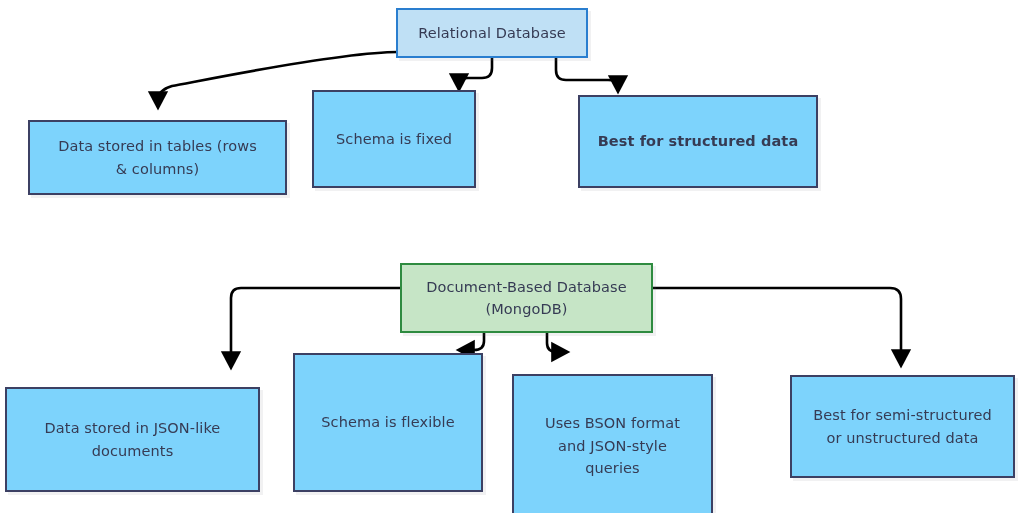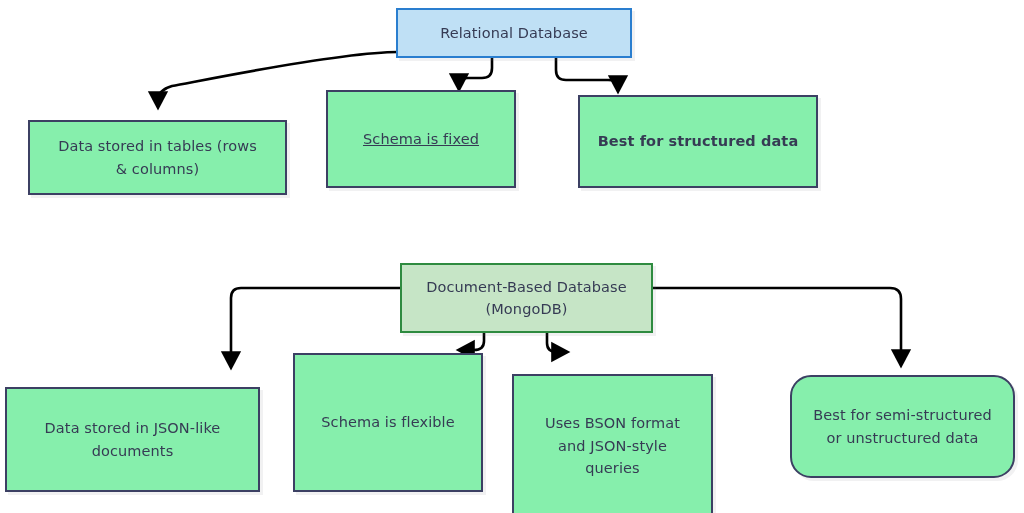--- a/index.html
+++ b/index.html
@@ -27,21 +27,21 @@
     position: absolute;
     box-sizing: border-box;
     display: flex;
     align-items: center;
     justify-content: center;
     text-align: center;
     color: #363b54;
     font-size: 14.5px;
     line-height: 1.55;
     letter-spacing: 0.1px;
-    background: #86efac;
+    background: #7dd3fc;
     border: 2px solid #3c4063;
     box-shadow: 3px 3px 0 rgba(120,120,130,0.10);
     z-index: 2;
   }
   .node .label {
     padding: 0 10px;
     white-space: pre-line;
   }
   .node.root-blue {
     background: #bfe0f5;
@@ -74,30 +74,30 @@
 
     <path d="M 400 288 L 241 288 Q 231 288 231 298 L 231 360" fill="none" stroke="#000000" stroke-width="2.6" stroke-linecap="round" marker-end="url(#arrow)"></path>
 
     <path d="M 484 333 L 484 341 Q 484 350 474 350 L 470 350 Q 466 350 466 350" fill="none" stroke="#000000" stroke-width="2.6" stroke-linecap="round" marker-end="url(#arrow)"></path>
 
     <path d="M 547 333 L 547 343 Q 547 352 557 352 L 558 352 Q 560 352 560 352" fill="none" stroke="#000000" stroke-width="2.6" stroke-linecap="round" marker-end="url(#arrow)"></path>
 
     <path d="M 653 288 L 890 288 Q 901 288 901 299 L 901 358" fill="none" stroke="#000000" stroke-width="2.6" stroke-linecap="round" marker-end="url(#arrow)"></path>
   </svg>
 
-  <div class="node root-blue" style="left:396px; top:8px; width:236px; height:50px;">
+  <div class="node root-blue" style="left:396px; top:8px; width:192px; height:50px;">
     <span class="label">Relational Database</span>
   </div>
 
   <div class="node" style="left:28px; top:120px; width:259px; height:75px;">
     <span class="label">Data stored in tables (rows
 &amp; columns)</span>
   </div>
 
-  <div class="node" style="left:326px; top:90px; width:190px; height:98px;text-decoration:underline;">
+  <div class="node" style="left:312px; top:90px; width:164px; height:98px;">
     <span class="label">Schema is fixed</span>
   </div>
 
   <div class="node" style="left:578px; top:95px; width:240px; height:93px;font-weight:bold;">
     <span class="label">Best for structured data</span>
   </div>
 
   <div class="node root-green" style="left:400px; top:263px; width:253px; height:70px;">
     <span class="label">Document-Based Database
 (MongoDB)</span>
@@ -111,18 +111,18 @@
   <div class="node" style="left:293px; top:353px; width:190px; height:139px;">
     <span class="label">Schema is flexible</span>
   </div>
 
   <div class="node" style="left:512px; top:358px; width:201px; height:144px;margin-top:16px;">
     <span class="label">Uses BSON format
 and JSON-style
 queries</span>
   </div>
 
-  <div class="node" style="left:790px; top:375px; width:225px; height:103px;border-radius:21px;">
+  <div class="node" style="left:790px; top:375px; width:225px; height:103px;">
     <span class="label">Best for semi-structured
 or unstructured data</span>
   </div>
 
 </div>
 
 </body></html>

